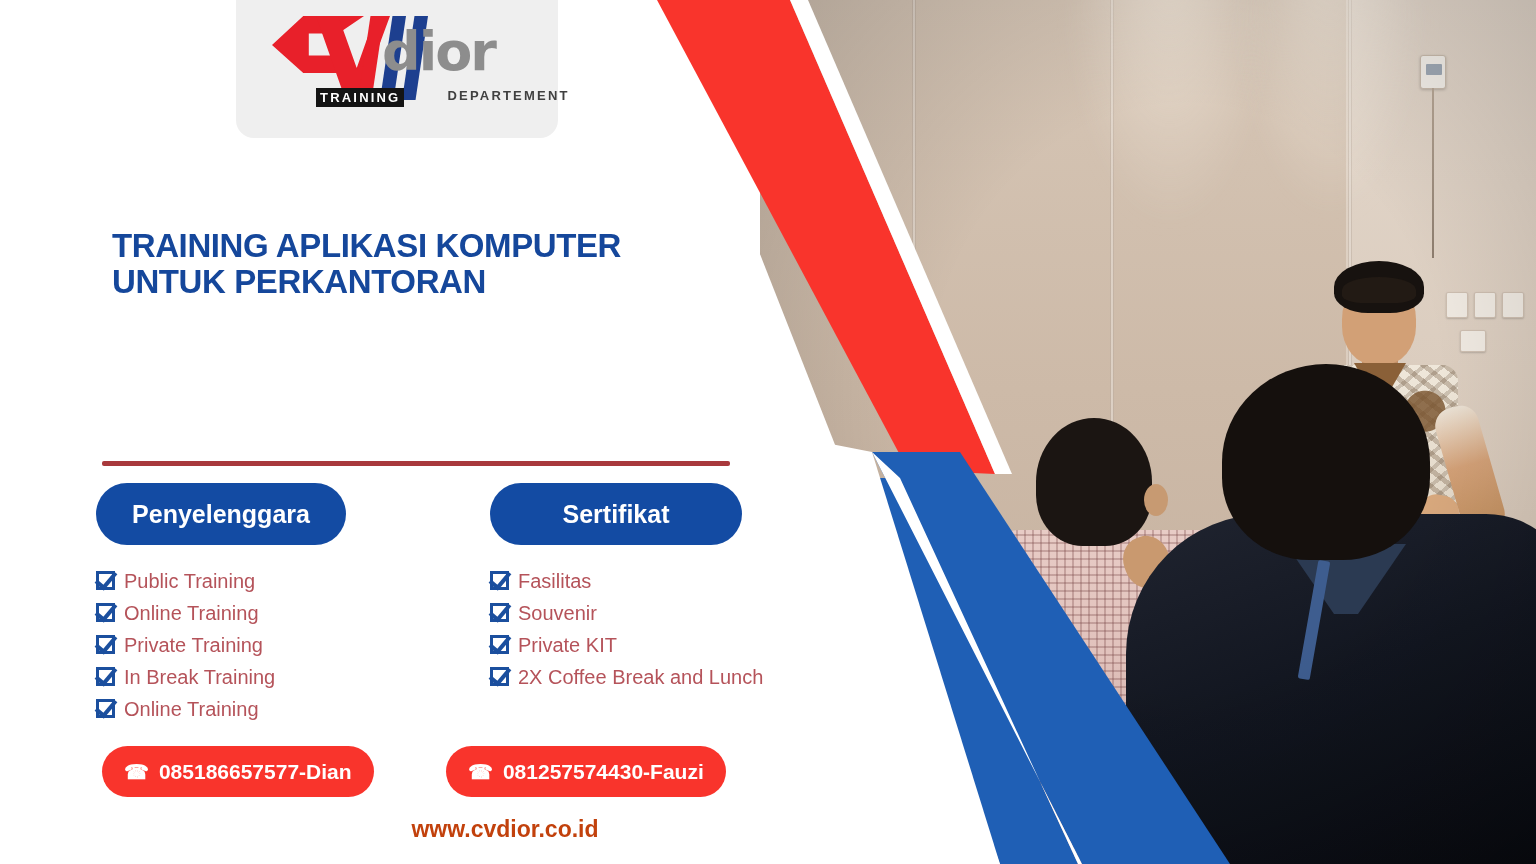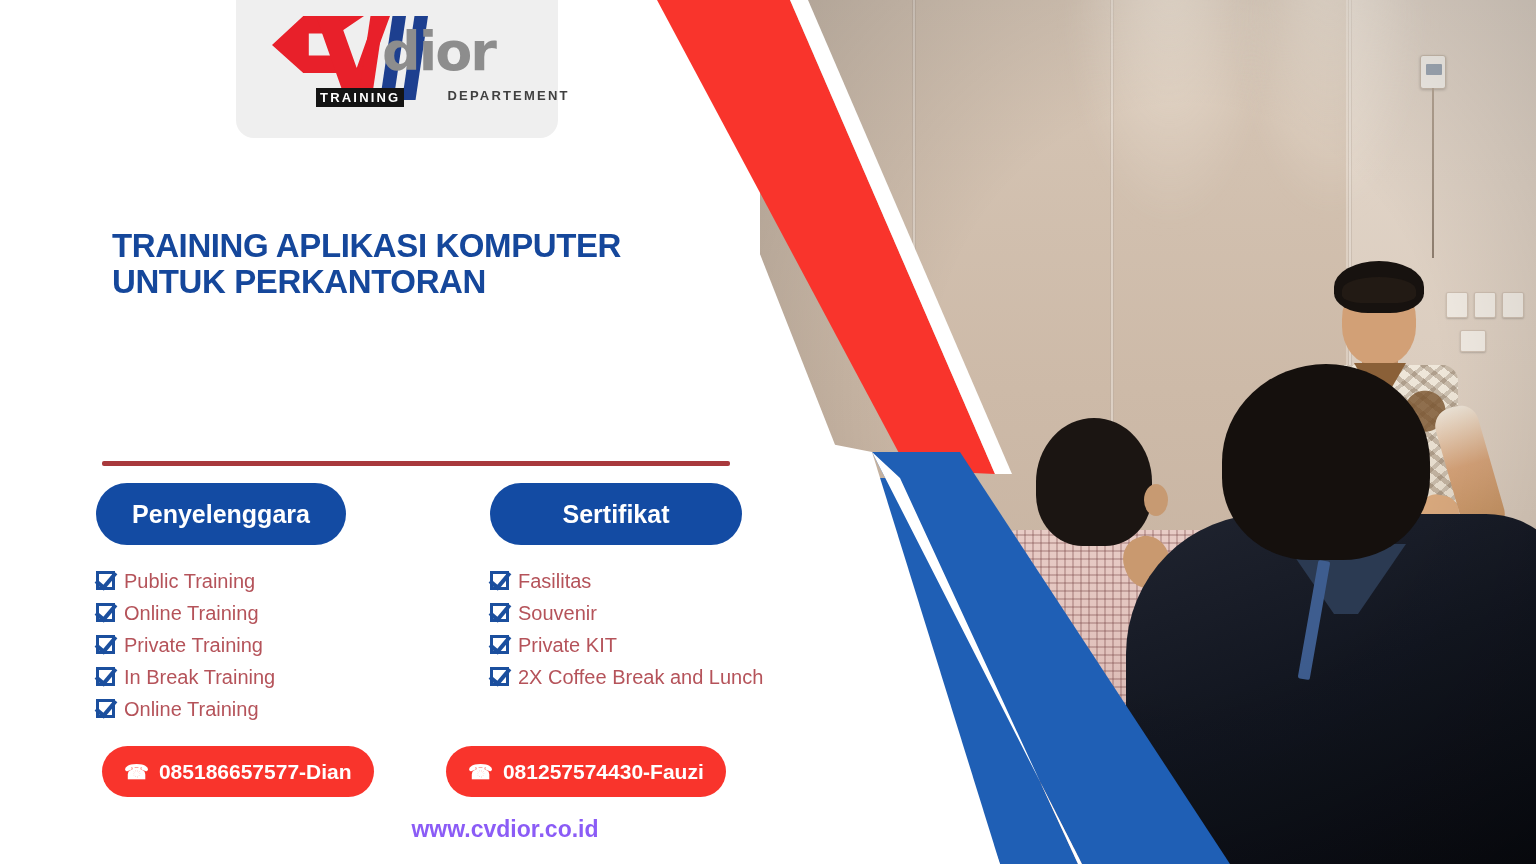--- a/index.html
+++ b/index.html
@@ -342,21 +342,21 @@
     padding:0 22px;
     font-size:21px; font-weight:700;
   }
   .phone-btn.b1 { left:6px;   }
   .phone-btn.b2 { left:350px; }
   .ph-icon { font-size:20px; line-height:1; transform:scaleX(-1); }
 
   .website {
     position:absolute; left:0; top:816px; width:1010px;
     text-align:center;
-    color:#8b5cf6; font-size:23px; font-weight:700;
+    color:#c2410c; font-size:23px; font-weight:700;
   }
 </style>
 </head>
 <body>
 
 <div id="flyer">
 
   <div class="photo">
     <div class="photo-inner">
       <div class="wall"></div>

